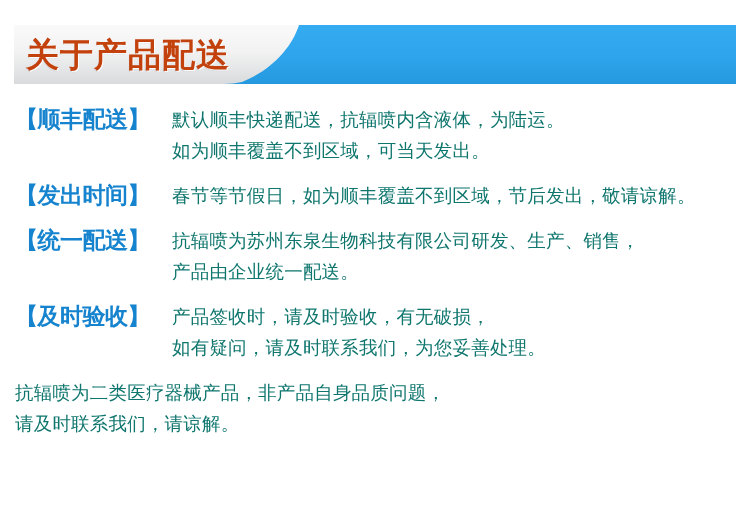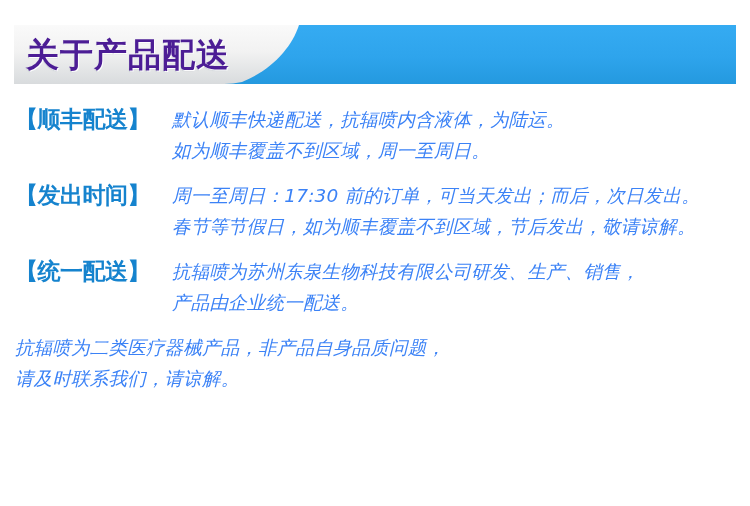--- a/index.html
+++ b/index.html
@@ -57,21 +57,21 @@
   }
   .banner-title {
     position: absolute;
     left: 12px;
     top: 0;
     height: 59px;
     line-height: 59px;
     font-size: 33px;
     font-weight: bold;
     letter-spacing: 1px;
-    color: #4c1d95;
+    color: #c2410c;
     text-shadow: 1px 1px 0 rgba(255,255,255,0.95), 0 1px 1px rgba(120,140,160,0.35);
     white-space: nowrap;
     z-index: 3;
   }
 
   
   .content {
     position: absolute;
     left: 0;
     top: 104px;
@@ -90,25 +90,24 @@
     color: #1583CE;
     font-size: 23px;
     font-weight: bold;
     line-height: 31px;
     white-space: nowrap;
     letter-spacing: -0.5px;
   }
   .row-lines {
     flex: 1 1 auto;
     min-width: 0;
-    color: #3b82f6;
+    color: #0f766e;
     font-size: 18.5px;
     line-height: 31px;
     letter-spacing: 0.2px;
-    font-style: italic;
   }
   .row-line {
     white-space: nowrap;
   }
 </style>
 </head>
 <body>
 
 <div class="page">
 
@@ -130,40 +129,46 @@
     </div>
     <div class="banner-title">关于产品配送</div>
   </div>
 
   <div class="content">
 
     <div class="row">
       <div class="row-label">【顺丰配送】</div>
       <div class="row-lines">
         <div class="row-line">默认顺丰快递配送，抗辐喷内含液体，为陆运。</div>
-        <div class="row-line">如为顺丰覆盖不到区域，周一至周日。</div>
+        <div class="row-line">如为顺丰覆盖不到区域，可当天发出。</div>
       </div>
     </div>
 
     <div class="row">
       <div class="row-label">【发出时间】</div>
       <div class="row-lines">
-        <div class="row-line">周一至周日：17:30 前的订单，可当天发出；而后，次日发出。</div>
         <div class="row-line">春节等节假日，如为顺丰覆盖不到区域，节后发出，敬请谅解。</div>
       </div>
     </div>
 
     <div class="row">
       <div class="row-label">【统一配送】</div>
       <div class="row-lines">
         <div class="row-line">抗辐喷为苏州东泉生物科技有限公司研发、生产、销售，</div>
         <div class="row-line">产品由企业统一配送。</div>
       </div>
     </div>
 
+    <div class="row">
+      <div class="row-label">【及时验收】</div>
+      <div class="row-lines">
+        <div class="row-line">产品签收时，请及时验收，有无破损，</div>
+        <div class="row-line">如有疑问，请及时联系我们，为您妥善处理。</div>
+      </div>
+    </div>
 
     <div class="row">
       <div class="row-lines">
         <div class="row-line">抗辐喷为二类医疗器械产品，非产品自身品质问题，</div>
         <div class="row-line">请及时联系我们，请谅解。</div>
       </div>
     </div>
 
   </div>
 </div>

